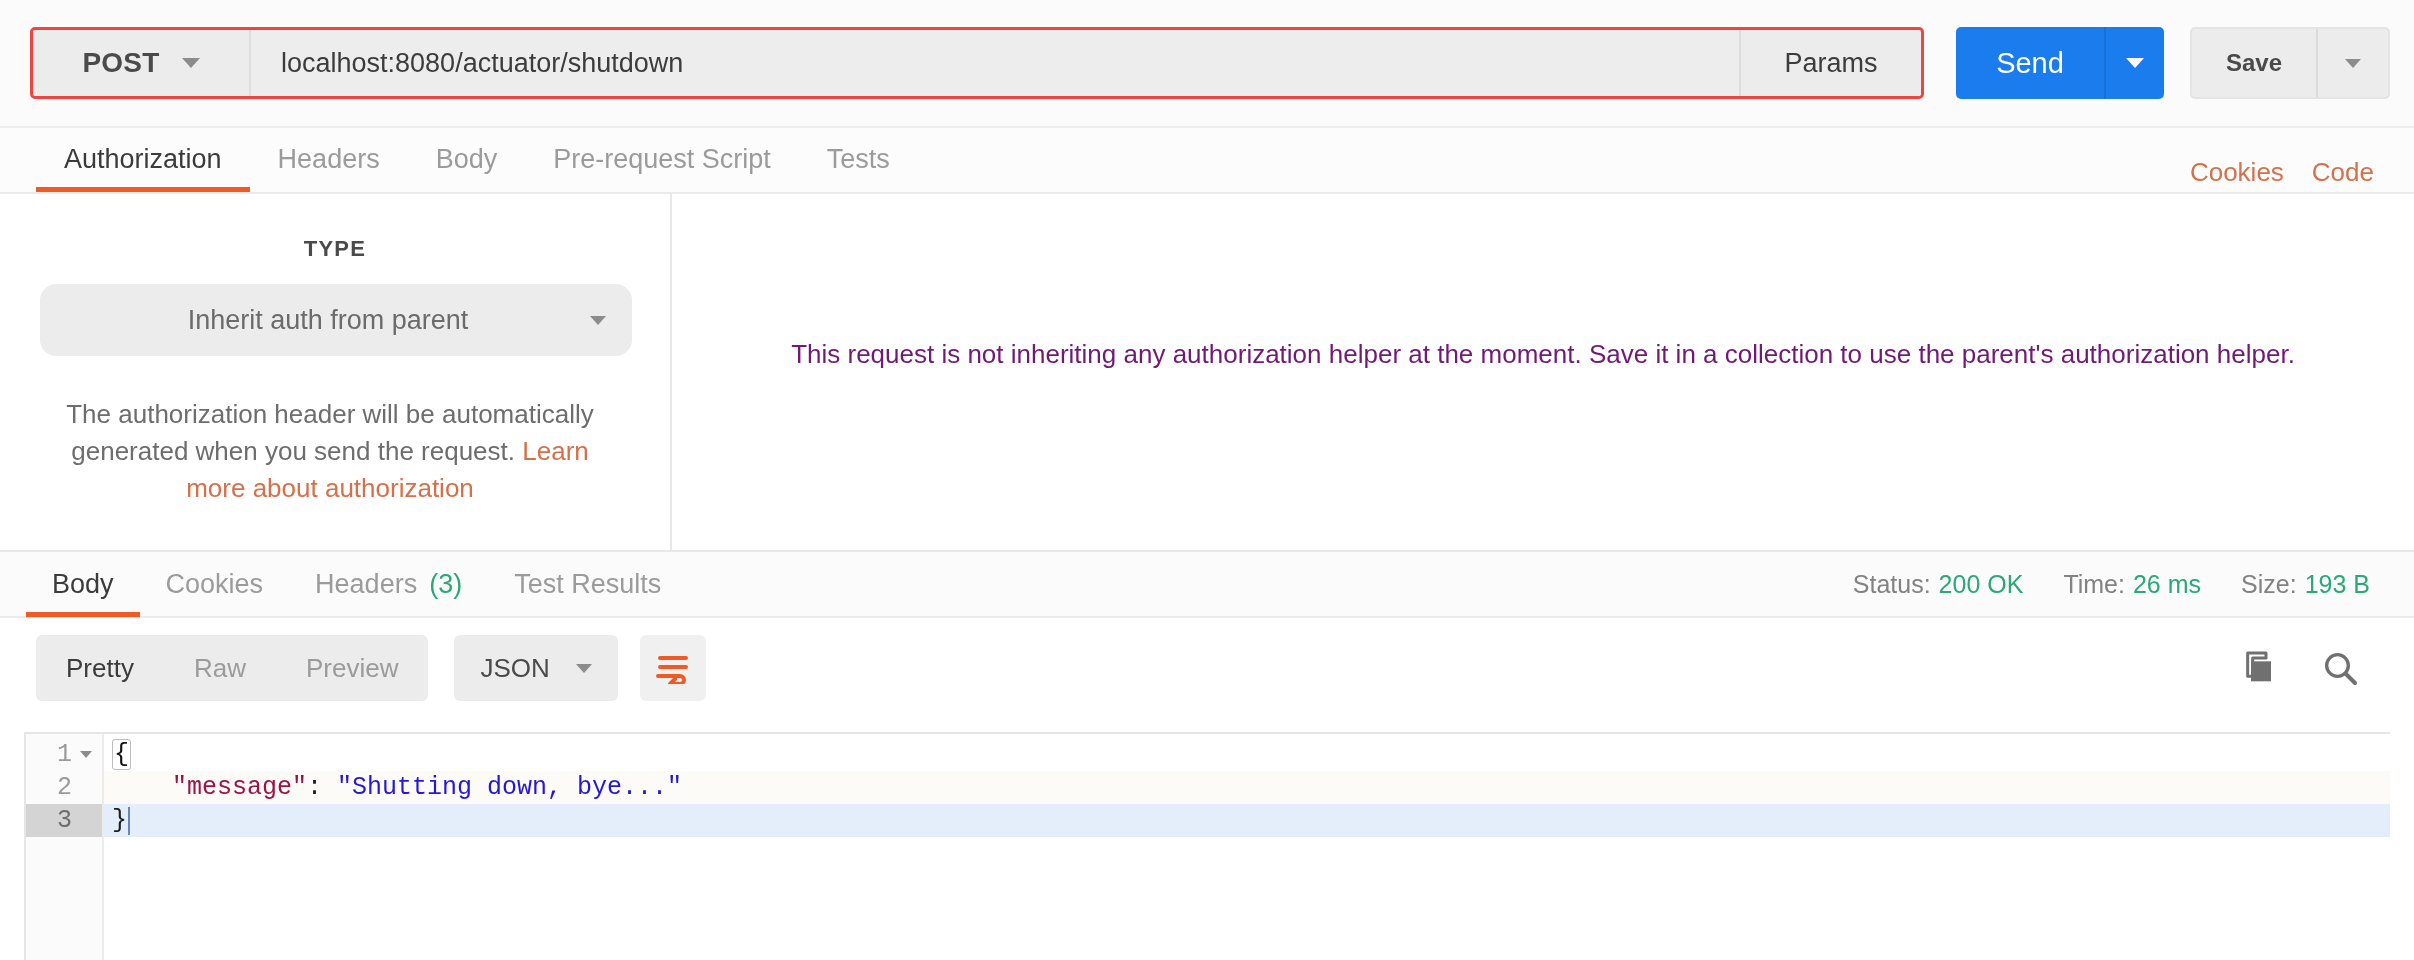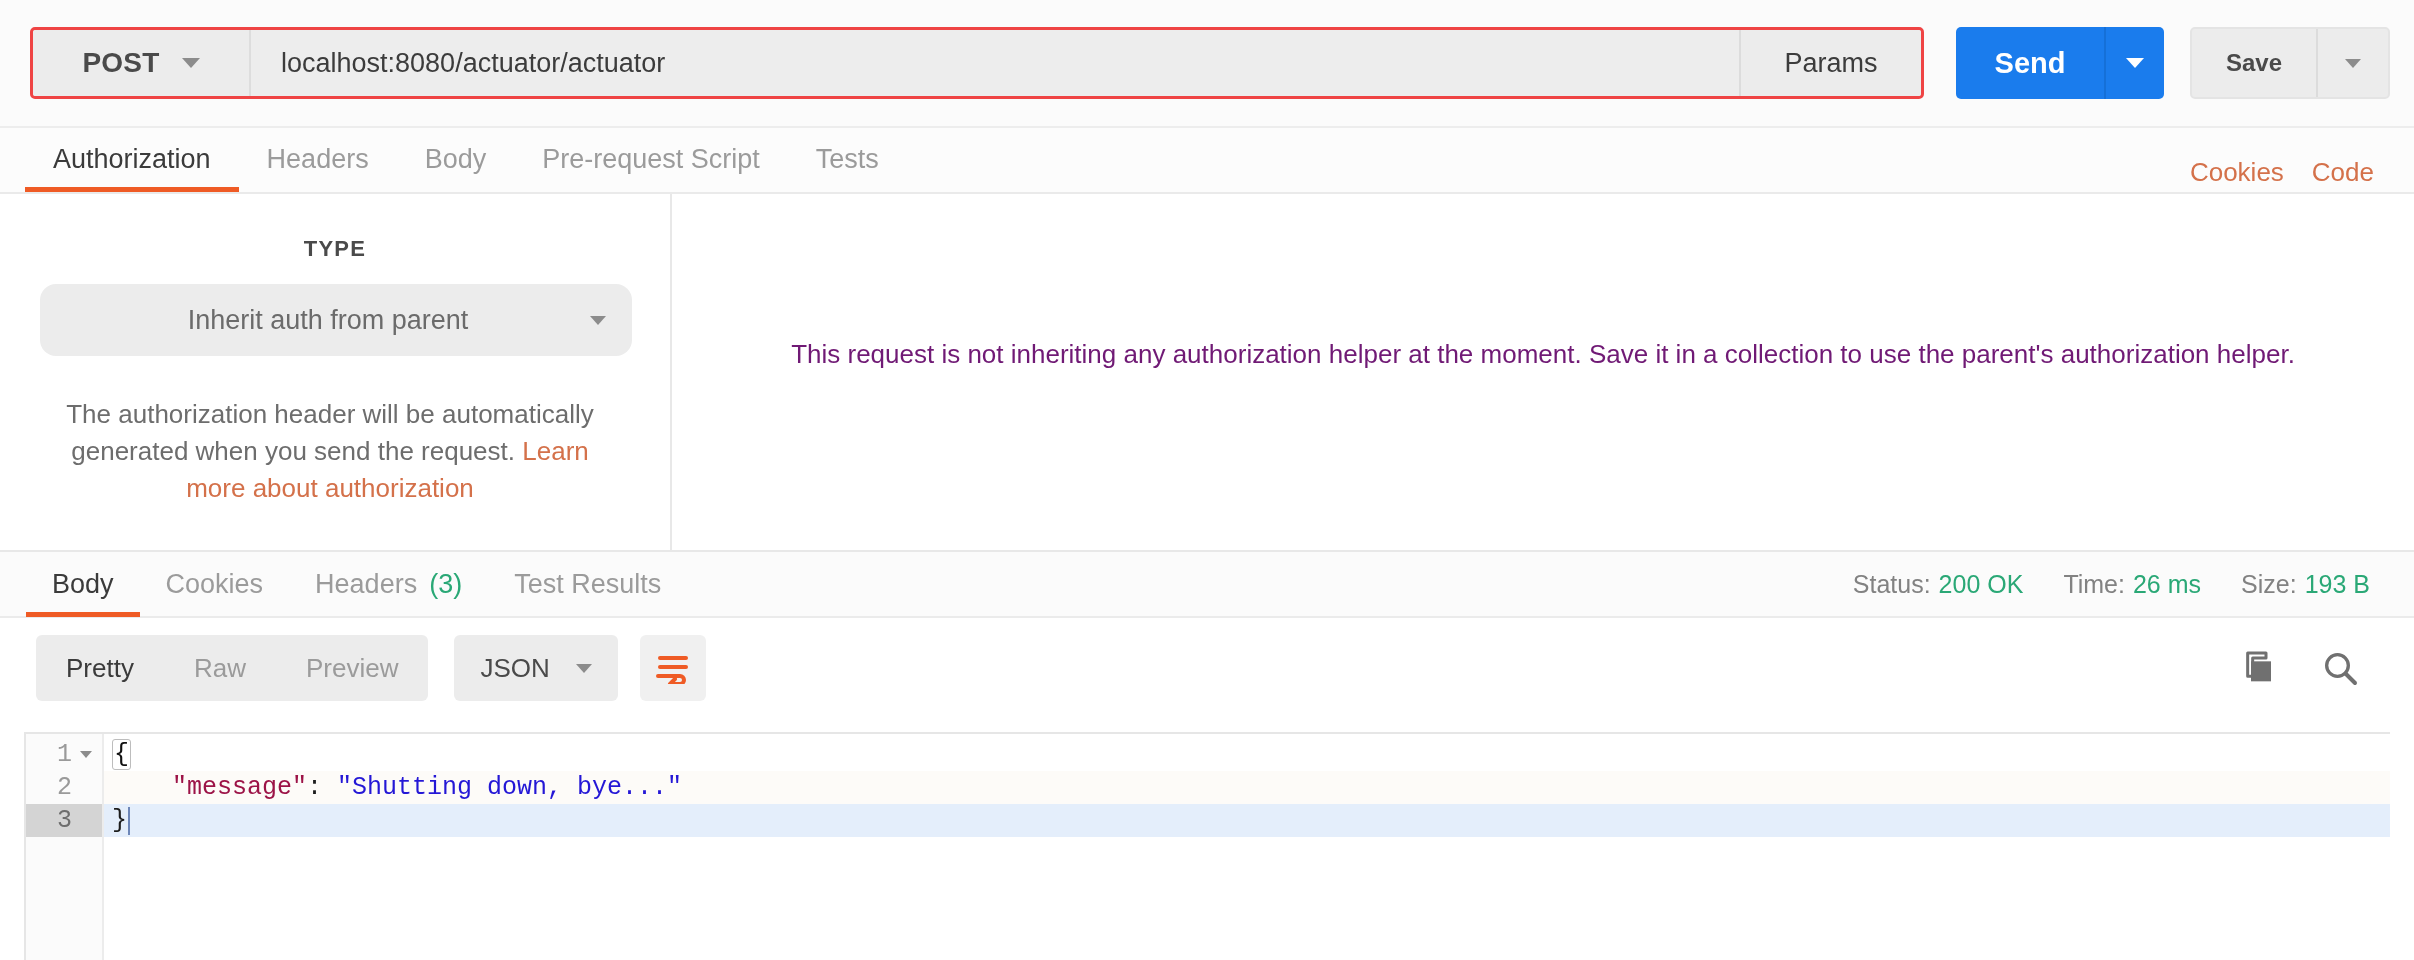--- a/index.html
+++ b/index.html
@@ -110,21 +110,21 @@
     overflow: hidden;
     background: #1a7ced;
   }
   .send-btn {
     width: 148px;
     display: flex;
     align-items: center;
     justify-content: center;
     color: #ffffff;
     font-size: 29px;
-    font-weight: 700;
+    font-weight: 400;
     cursor: pointer;
   }
   .send-caret-btn {
     width: 60px;
     display: flex;
     align-items: center;
     justify-content: center;
     border-left: 2px solid #1570d8;
     cursor: pointer;
   }
@@ -167,21 +167,21 @@
   
   .req-tabs {
     position: absolute;
     left: 0; top: 128px;
     width: 2414px;
     height: 66px;
     background: #fcfcfc;
     border-bottom: 2px solid #eaeaea;
     display: flex;
     align-items: flex-end;
-    padding-left: 25px;
+    padding-left: 36px;
   }
   .tab {
     position: relative;
     height: 66px;
     display: flex;
     align-items: center;
     padding: 0 28px;
     font-size: 27px;
     color: #9b9b9b;
     cursor: pointer;
@@ -472,21 +472,21 @@
 
 <div class="app">
 
   <div class="url-bar">
 
     <div class="method-url-group">
       <div class="method-select">
         <span class="method-label">POST</span>
         <span class="caret"></span>
       </div>
-      <div class="url-input">localhost:8080/actuator/actuator</div>
+      <div class="url-input">localhost:8080/actuator/shutdown</div>
       <div class="params-btn">Params</div>
     </div>
 
     <div class="send-group">
       <div class="send-btn">Send</div>
       <div class="send-caret-btn">
         <span class="caret-white"></span>
       </div>
     </div>
 

